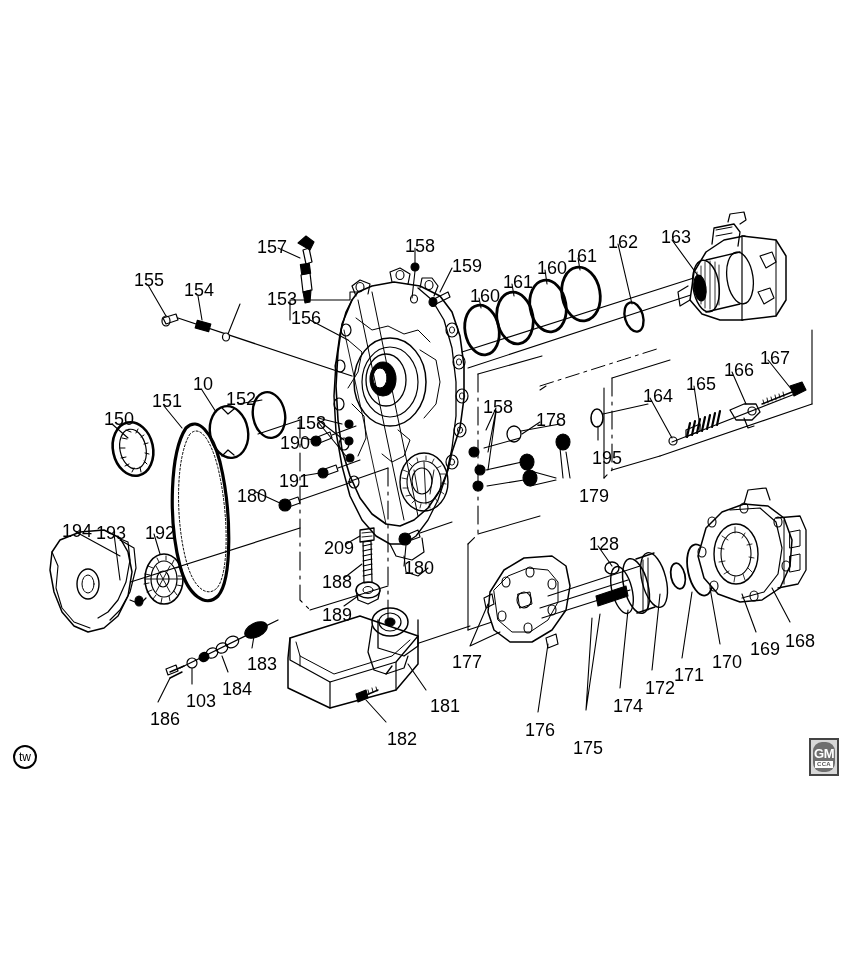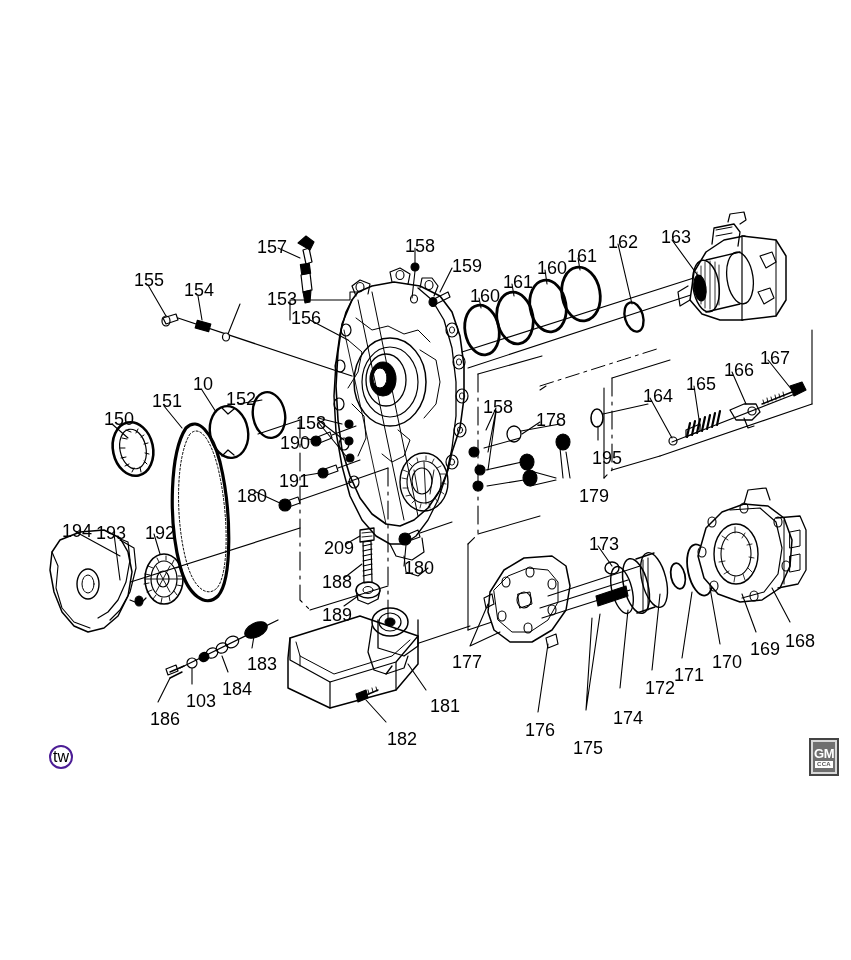--- a/index.html
+++ b/index.html
@@ -40,48 +40,48 @@
     white-space: nowrap;
     line-height: 1;
     font-family: "Liberation Sans", sans-serif;
   }
   #tw-mark {
     position: absolute;
     left: 13px;
     top: 745px;
     width: 24px;
     height: 24px;
-    border: 2px solid #4c1d95;
+    border: 2px solid #000000;
     border-radius: 50%;
     box-sizing: border-box;
-    font-size: 16px;
+    font-size: 12px;
     line-height: 20px;
     text-align: center;
     color: #000;
-    margin-left: 36px;
   }
   #gm-logo {
     position: absolute;
     left: 809px;
     top: 738px;
     width: 30px;
     height: 38px;
     border: 2px solid #444;
     box-sizing: border-box;
     background: #d8d8d8;
     padding: 2px;
   }
   #gm-logo .gm-inner {
     width: 100%;
     height: 100%;
     background: #6f6f6f;
     display: flex;
     flex-direction: column;
     align-items: center;
     justify-content: center;
+    border-radius: 9px;
   }
   #gm-logo .gm-text {
     color: #ffffff;
     font-size: 13px;
     font-weight: bold;
     line-height: 13px;
     letter-spacing: -0.5px;
   }
   #gm-logo .gm-sub {
     margin-top: 1px;
@@ -606,22 +606,22 @@
       <div class="callout" style="left: 661px; top: 228px;">163</div>
       <div class="callout" style="left: 643px; top: 387px;">164</div>
       <div class="callout" style="left: 686px; top: 375px;">165</div>
       <div class="callout" style="left: 724px; top: 361px;">166</div>
       <div class="callout" style="left: 760px; top: 349px;">167</div>
       <div class="callout" style="left: 785px; top: 632px;">168</div>
       <div class="callout" style="left: 750px; top: 640px;">169</div>
       <div class="callout" style="left: 712px; top: 653px;">170</div>
       <div class="callout" style="left: 674px; top: 666px;">171</div>
       <div class="callout" style="left: 645px; top: 679px;">172</div>
-      <div class="callout" style="left: 589px; top: 535px;">173</div>
-      <div class="callout" style="left: 613px; top: 697px; margin-top: 12px;">174</div>
+      <div class="callout" style="left: 589px; top: 535px;">128</div>
+      <div class="callout" style="left: 613px; top: 697px;">174</div>
       <div class="callout" style="left: 573px; top: 739px;">175</div>
       <div class="callout" style="left: 525px; top: 721px;">176</div>
       <div class="callout" style="left: 452px; top: 653px;">177</div>
       <div class="callout" style="left: 536px; top: 411px;">178</div>
       <div class="callout" style="left: 553px; top: 487px; margin-left: 26px;">179</div>
       <div class="callout" style="left: 237px; top: 487px;">180</div>
       <div class="callout" style="left: 404px; top: 559px;">180</div>
       <div class="callout" style="left: 430px; top: 697px;">181</div>
       <div class="callout" style="left: 387px; top: 730px;">182</div>
       <div class="callout" style="left: 247px; top: 655px;">183</div>

